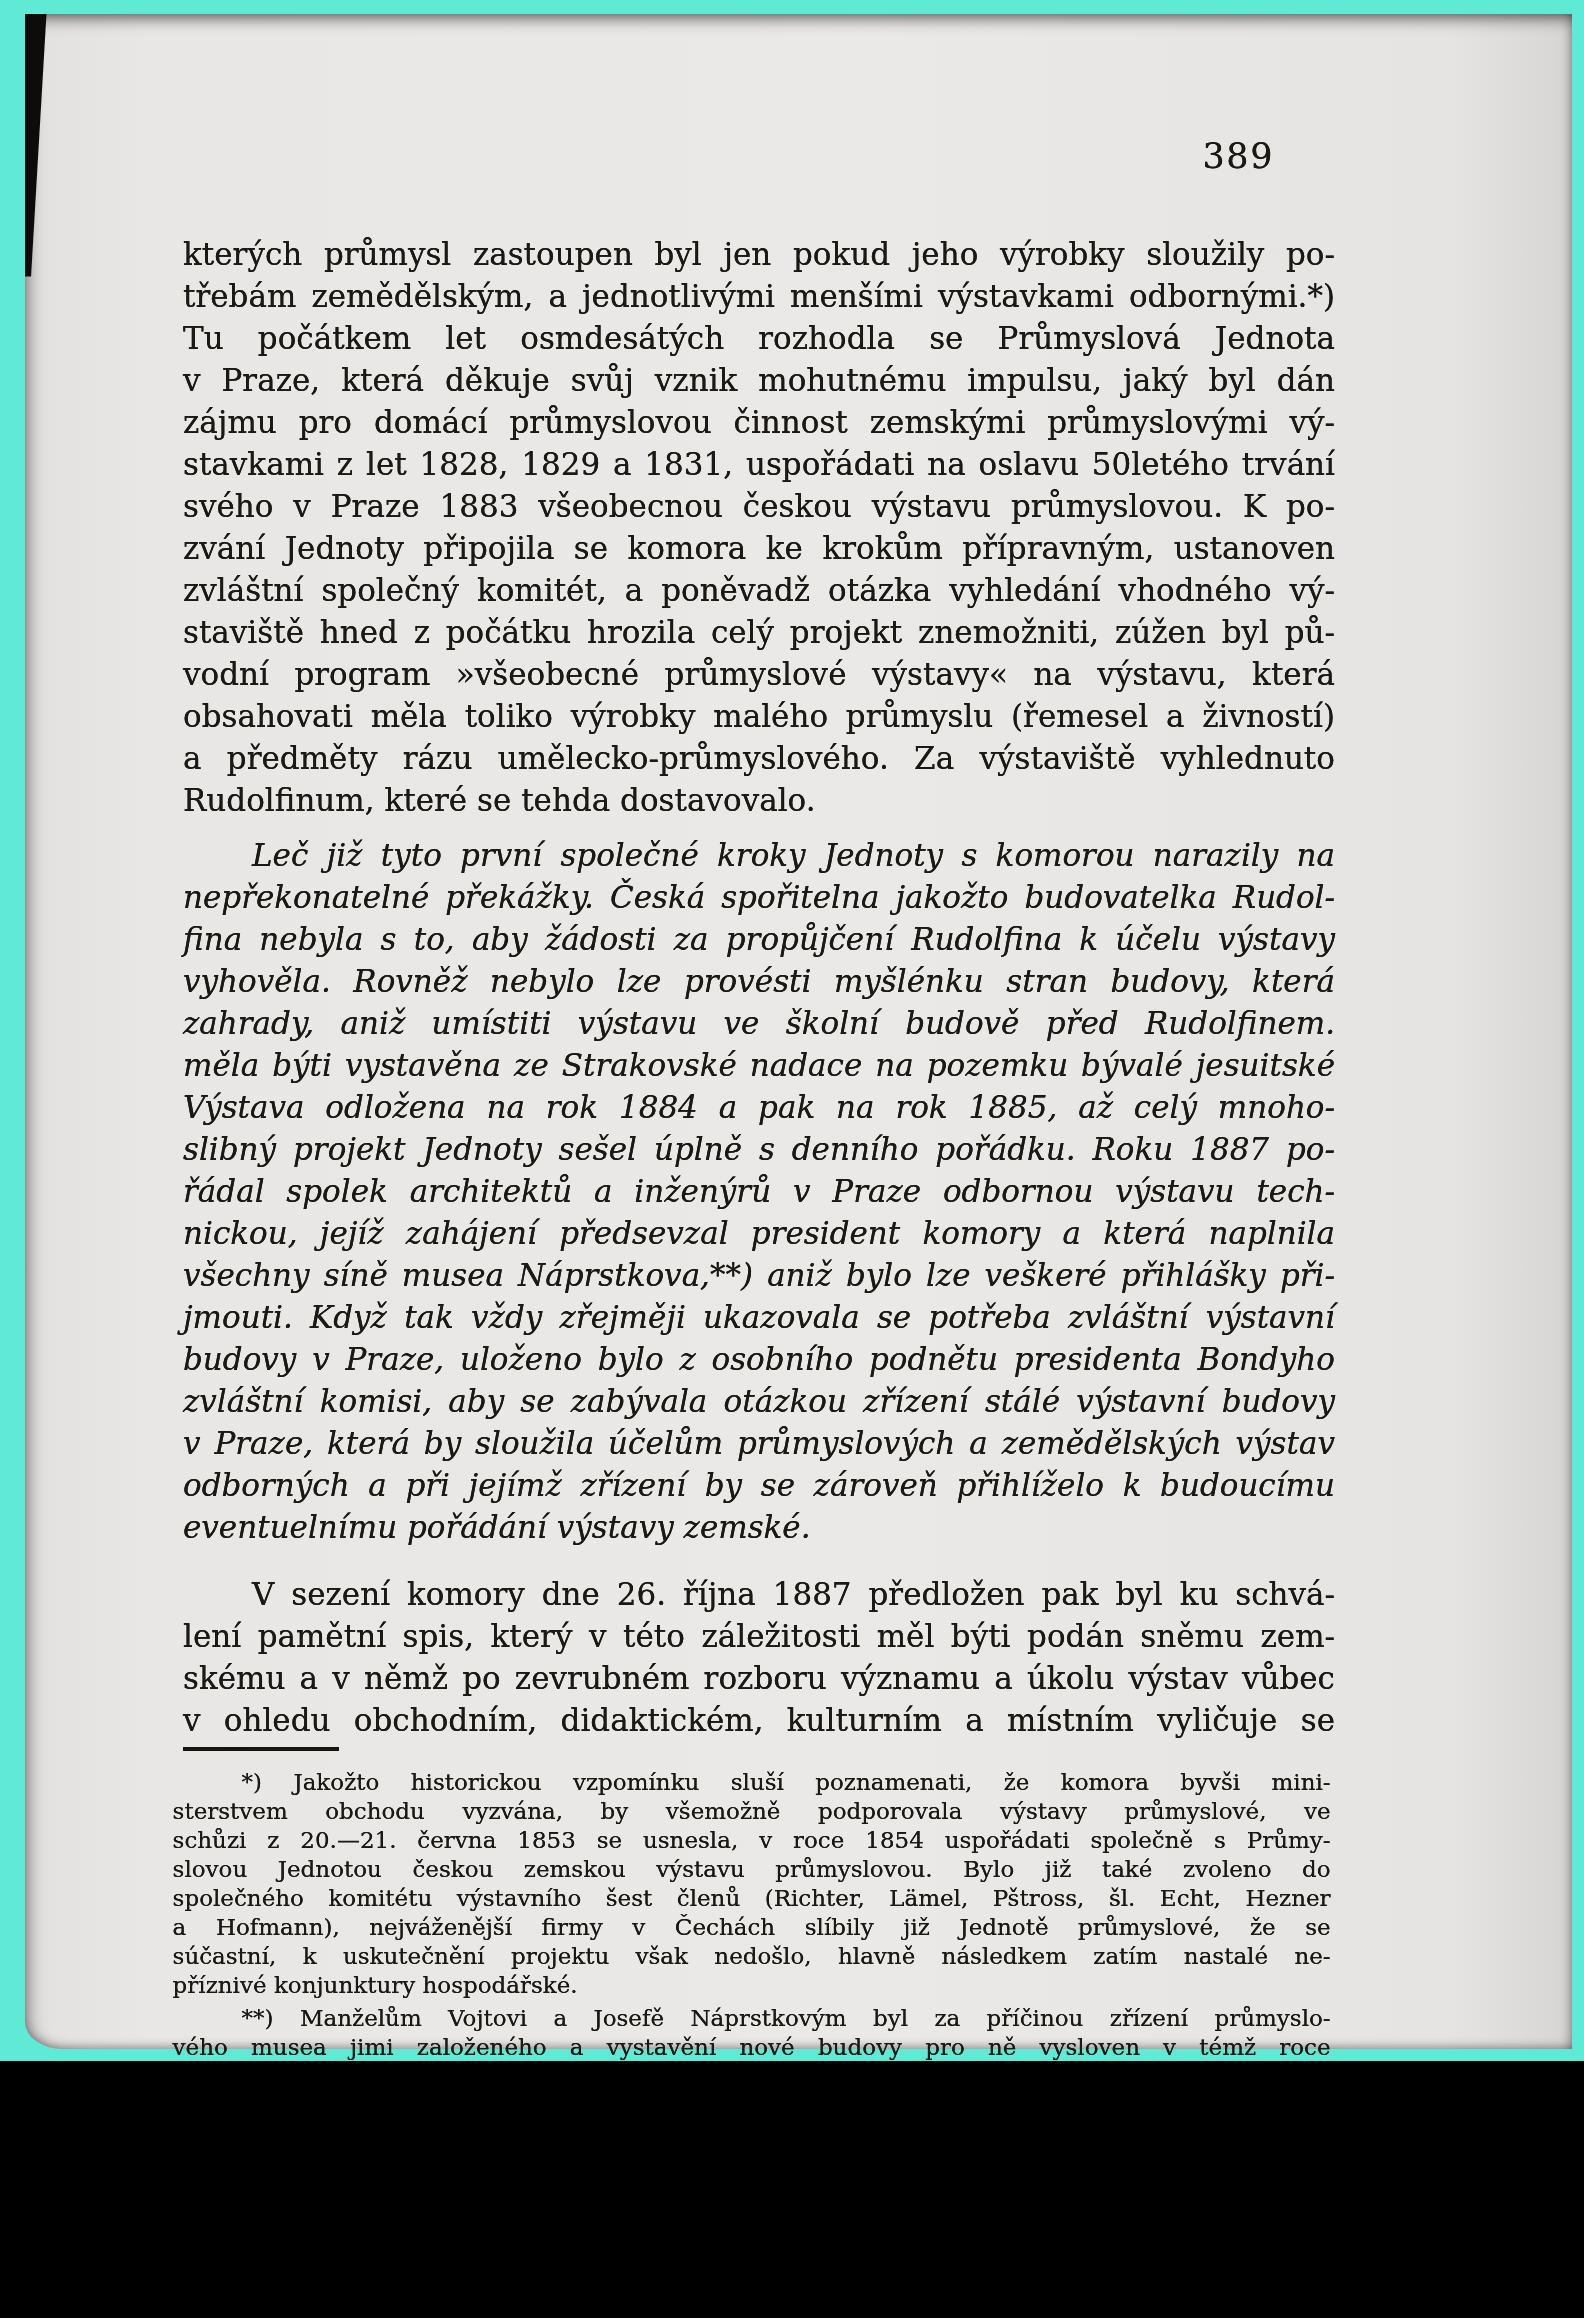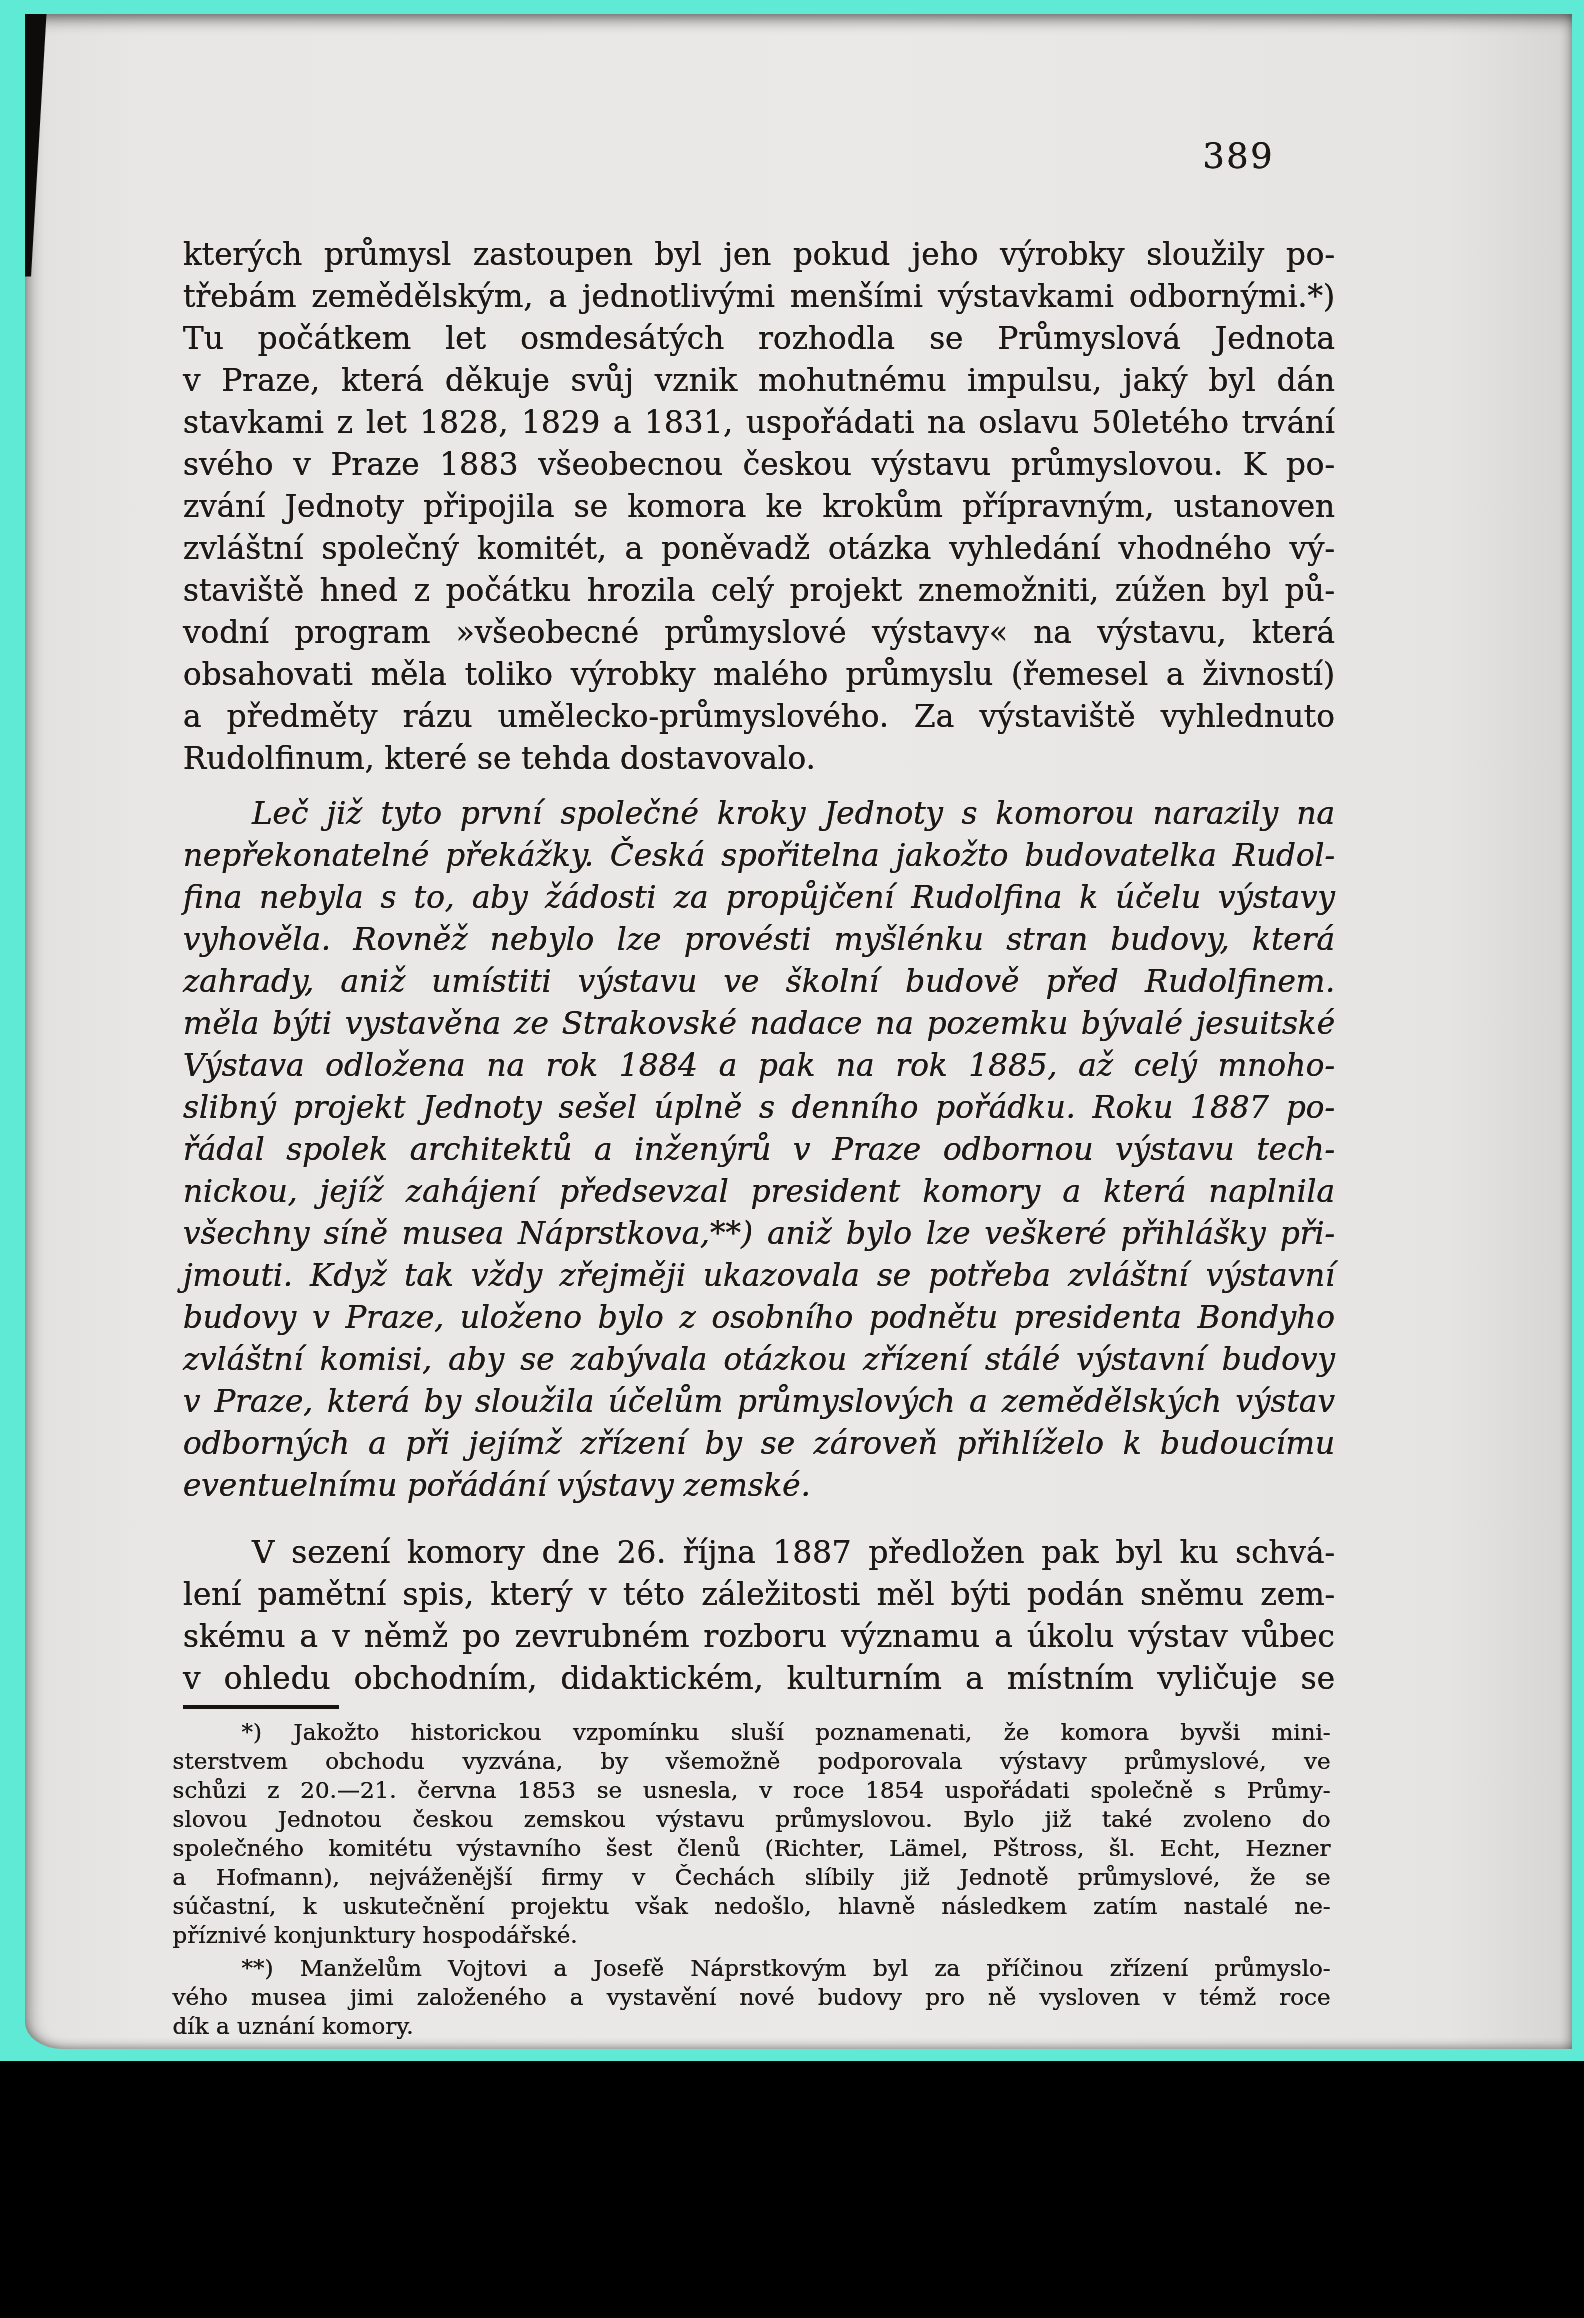--- a/index.html
+++ b/index.html
@@ -58,39 +58,40 @@
   .fi { text-indent: 69px; }
   .ll { text-align-last: left; }
   #main .para:nth-child(2) { margin-top: 13px; font-style: italic; }
   #main .para:nth-child(3) { margin-top: 25px; }
   .rule {
     margin-top: 6.4px;
     width: 156px; height: 4px;
     background: #17140f;
   }
   #footnotes {
-    margin-top: 9px;
+    margin-top: 17px;
     margin-left: -10.4px;
     width: 1158px;
   }
   #footnotes .para:nth-child(2) { margin-top: 4px; }
 </style>
 </head>
 <body>
 
 <div class="scan">
   <div class="paper">
     <div class="pageno">389</div>
     <div class="column">
       <div id="main">
           <div class="para">
             <div class="line jline">kterých průmysl zastoupen byl jen pokud jeho výrobky sloužily po-</div>
             <div class="line jline">třebám zemědělským, a jednotlivými menšími výstavkami odbornými.*)</div>
             <div class="line jline">Tu počátkem let osmdesátých rozhodla se Průmyslová Jednota</div>
             <div class="line jline">v Praze, která děkuje svůj vznik mohutnému impulsu, jaký byl dán</div>
+            <div class="line jline">zájmu pro domácí průmyslovou činnost zemskými průmyslovými vý-</div>
             <div class="line jline">stavkami z let 1828, 1829 a 1831, uspořádati na oslavu 50letého trvání</div>
             <div class="line jline">svého v Praze 1883 všeobecnou českou výstavu průmyslovou. K po-</div>
             <div class="line jline">zvání Jednoty připojila se komora ke krokům přípravným, ustanoven</div>
             <div class="line jline">zvláštní společný komitét, a poněvadž otázka vyhledání vhodného vý-</div>
             <div class="line jline">staviště hned z počátku hrozila celý projekt znemožniti, zúžen byl pů-</div>
             <div class="line jline">vodní program »všeobecné průmyslové výstavy« na výstavu, která</div>
             <div class="line jline">obsahovati měla toliko výrobky malého průmyslu (řemesel a živností)</div>
             <div class="line jline">a předměty rázu umělecko-průmyslového. Za výstaviště vyhlednuto</div>
             <div class="line jline ll">Rudolfinum, které se tehda dostavovalo.</div>
           </div>

